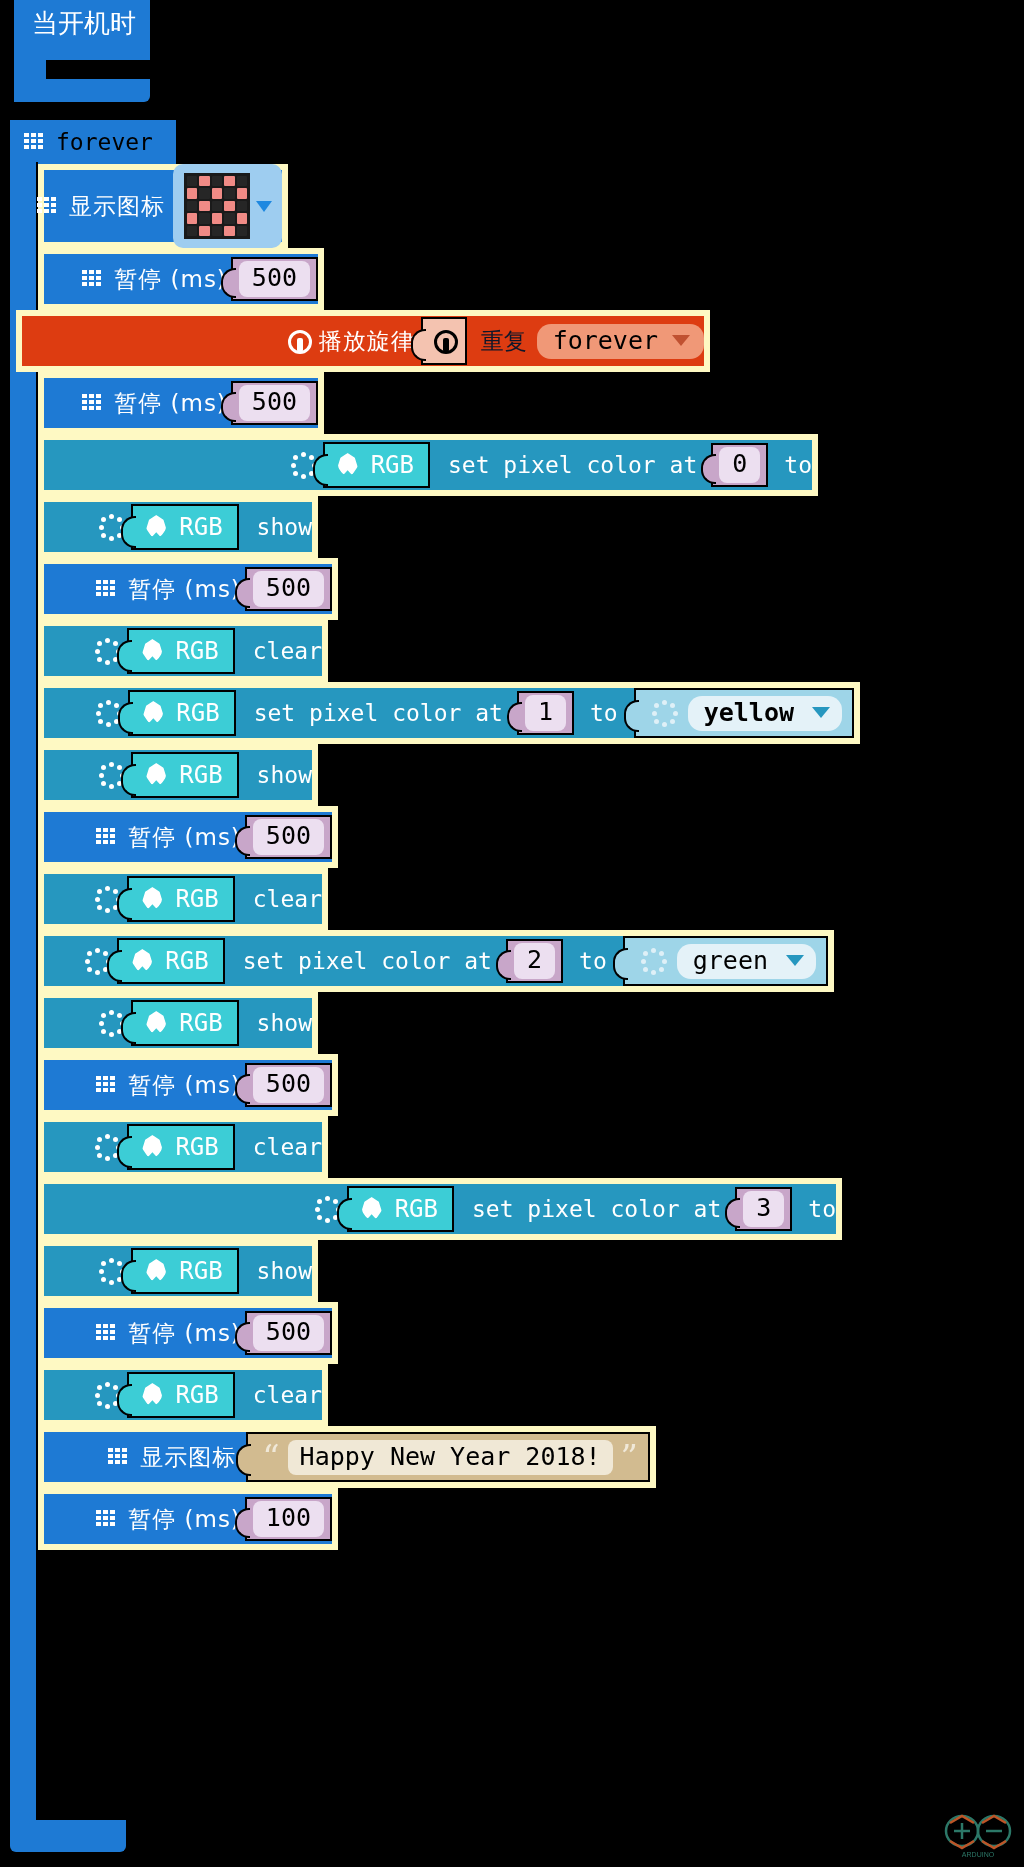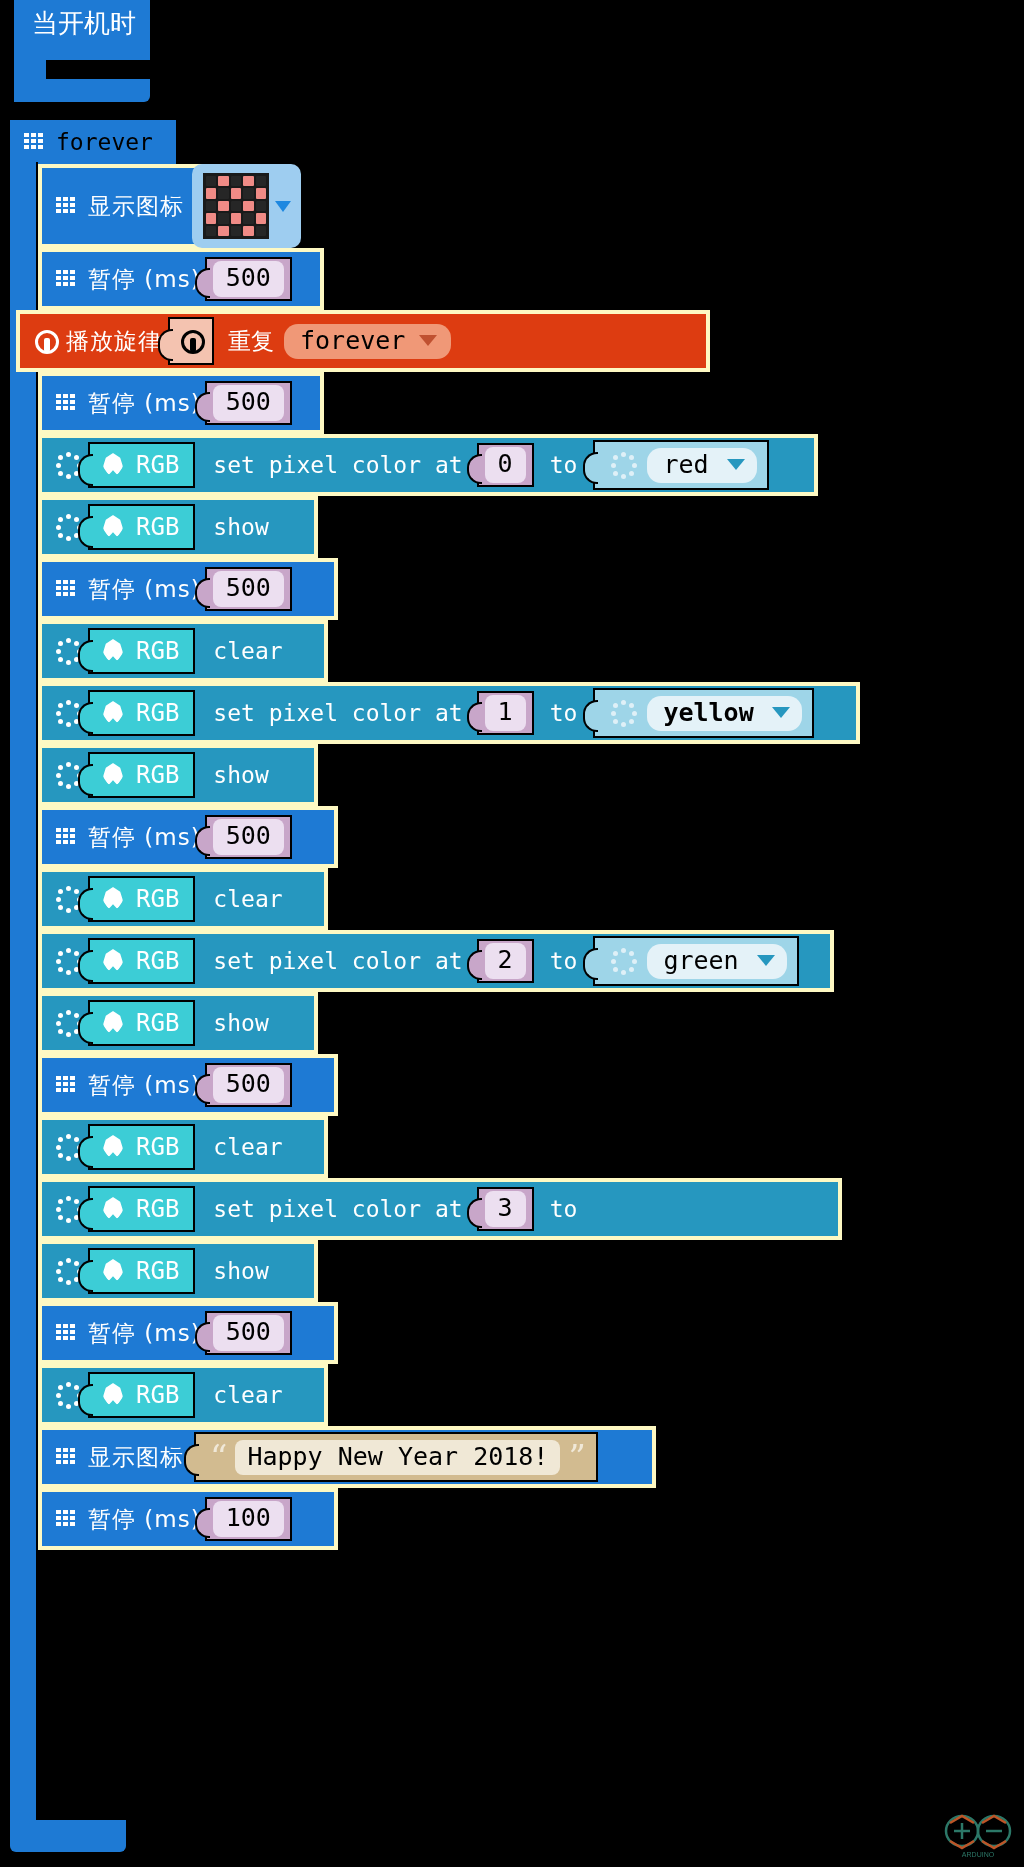--- a/index.html
+++ b/index.html
@@ -12,25 +12,26 @@
   }
   #stage {
     position: relative;
     width: 1024px; height: 1867px;
     background: #000000;
   }
 
   
   .blk {
     position: absolute;
-    border: 4px solid #fef9c3;
+    border: 6px solid #fef9c3;
     display: flex;
     align-items: center;
     color: #fff;
     white-space: nowrap;
+    justify-content: flex-end;
   }
 
   
   .hat {
     position: absolute;
     left: 14px; top: 0px;
     width: 136px; height: 102px;
   }
   .hat .hat-top {
     position: absolute; left: 0; top: 0;
@@ -176,21 +177,21 @@
     border-radius: 14px;
     color: #000;
     font-size: 25px;
     font-family: "DejaVu Sans Mono", monospace;
     padding: 2px 14px 4px 16px;
     display: inline-flex; align-items: center; gap: 14px;
   }
   .repeat-label {
     font-size: 23px;
     font-family: "DejaVu Sans", sans-serif;
-    color: #ffffff;
+    color: #0f172a;
     margin: 0 10px 0 14px;
   }
 
   
   .rep-strip {
     background: #3ccdd6;
     height: 46px;
     padding: 0 14px 0 10px;
     display: inline-flex; align-items: center; gap: 10px;
   }
@@ -479,36 +480,20 @@
       <span class="neologo">
           <span class="o"></span>
         </span>
       <span class="rgb-text">RGB</span>
     </span>
     <span class="mono-label" style="margin-left:18px;">set pixel color at</span>
     <span class="numslot" style="margin-left:14px;">
       <span class="numfield">0</span>
     </span>
     <span class="mono-label" style="margin-left:16px;">to</span>
-    <span class="reporter rep-color" style="margin-left:16px;">
-      <span class="dots dim" style="margin-left:2px;">
-        <b style="left:10px;top:0px"></b>
-          <b style="left:18px;top:3px"></b>
-          <b style="left:21px;top:11px"></b>
-        <b style="left:18px;top:19px"></b>
-          <b style="left:10px;top:22px"></b>
-          <b style="left:2px;top:19px"></b>
-        <b style="left:0px;top:11px"></b>
-          <b style="left:2px;top:3px"></b>
-      </span>
-      <span class="color-pill">
-        <span>red</span>
-        <span class="caret"></span>
-      </span>
-    </span>
   </div>
 
   <div class="blk neo" style="left:38px; top:496px; width:280px; height:62px;">
     <span class="dots">
       <b style="left:10px;top:0px"></b>
         <b style="left:18px;top:3px"></b>
         <b style="left:21px;top:11px"></b>
       <b style="left:18px;top:19px"></b>
         <b style="left:10px;top:22px"></b>
         <b style="left:2px;top:19px"></b>

